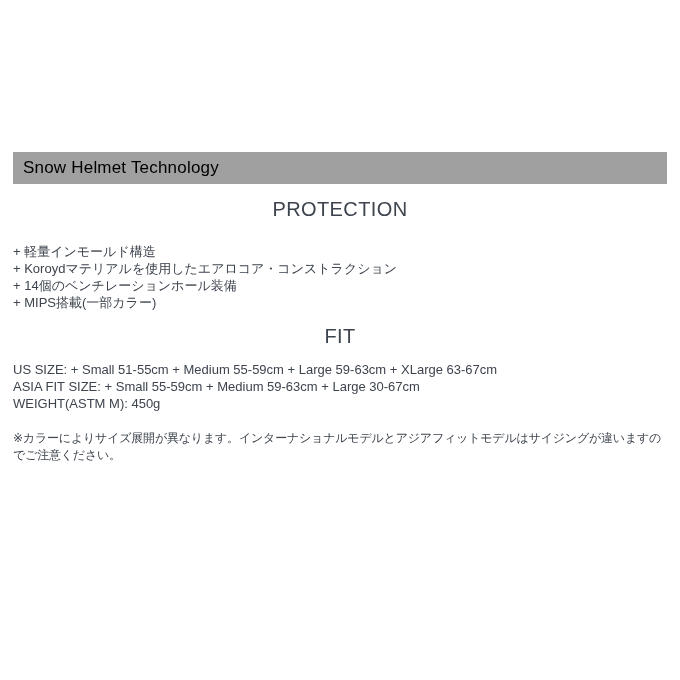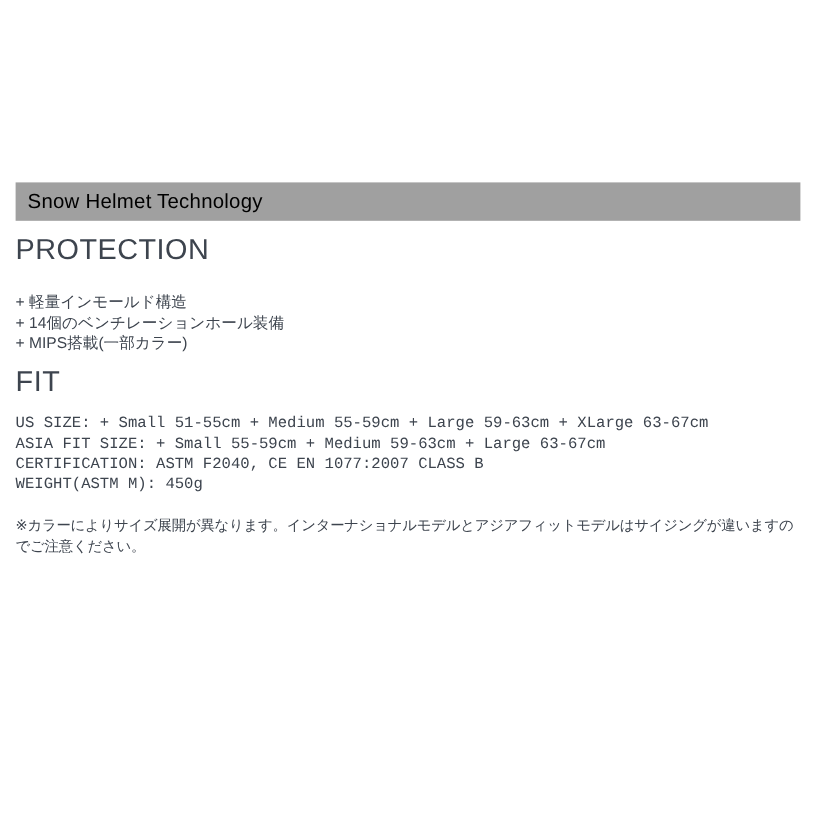--- a/index.html
+++ b/index.html
@@ -20,44 +20,44 @@
       background: #a0a0a0;
       color: #000000;
       font-size: 17px;
       line-height: 32px;
       padding-left: 10px;
       font-weight: 400;
       letter-spacing: 0.2px;
     }
     .section-heading {
       margin-top: 13px;
-      font-size: 24px;
+      font-size: 20px;
       line-height: 24px;
       font-weight: 400;
       letter-spacing: 0.4px;
       color: #3d444e;
+      text-align: center;
     }
     .section-heading.fit {
     }
     .feature-list {
       margin-top: 22px;
       font-size: 13px;
       line-height: 17px;
     }
     .feature-list .item {
       white-space: nowrap;
     }
     .spec-block {
       margin-top: 13px;
       font-size: 13px;
       line-height: 17px;
     }
     .spec-block .spec-line {
       white-space: nowrap;
-      font-family: Liberation Mono, monospace;
     }
     .note {
       margin-top: 18px;
       font-size: 12px;
       line-height: 17px;
       letter-spacing: -0.2px;
     }
   </style>
 </head>
 <body>
@@ -65,31 +65,31 @@
 <div class="wrap">
 
   <div class="header-bar">
     <span>Snow Helmet Technology</span>
   </div>
 
   <div>
     <div class="section-heading">PROTECTION</div>
     <div class="feature-list">
       <div class="item">+ 軽量インモールド構造</div>
+      <div class="item">+ Koroydマテリアルを使用したエアロコア・コンストラクション</div>
       <div class="item">+ 14個のベンチレーションホール装備</div>
       <div class="item">+ MIPS搭載(一部カラー)</div>
     </div>
   </div>
 
   <div>
     <div class="section-heading fit">FIT</div>
   </div>
 
   <div class="spec-block">
     <div class="spec-line">US SIZE: + Small 51-55cm + Medium 55-59cm + Large 59-63cm + XLarge 63-67cm</div>
-    <div class="spec-line">ASIA FIT SIZE: + Small 55-59cm + Medium 59-63cm + Large 63-67cm</div>
-    <div class="spec-line">CERTIFICATION: ASTM F2040, CE EN 1077:2007 CLASS B</div>
+    <div class="spec-line">ASIA FIT SIZE: + Small 55-59cm + Medium 59-63cm + Large 30-67cm</div>
     <div class="spec-line">WEIGHT(ASTM M): 450g</div>
   </div>
 
   <div class="note">※カラーによりサイズ展開が異なります。インターナショナルモデルとアジアフィットモデルはサイジングが違いますのでご注意ください。</div>
 
 </div>
 
 </body></html>

